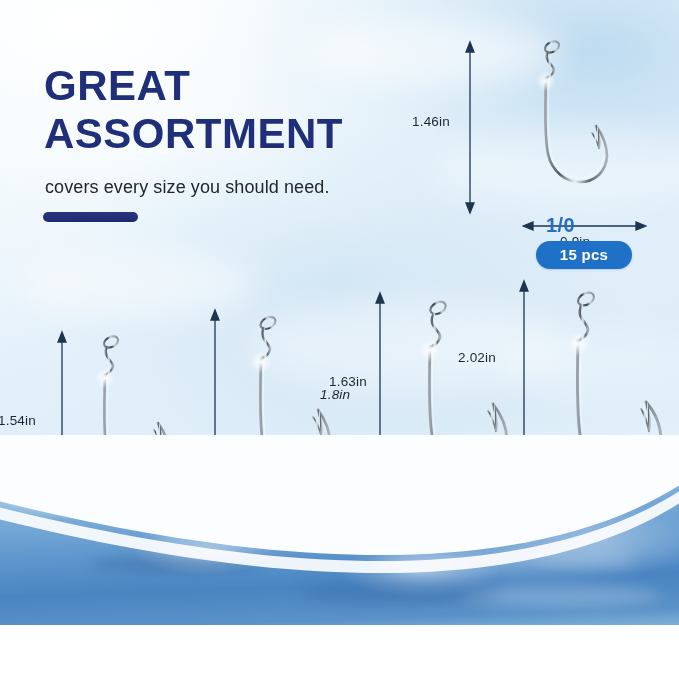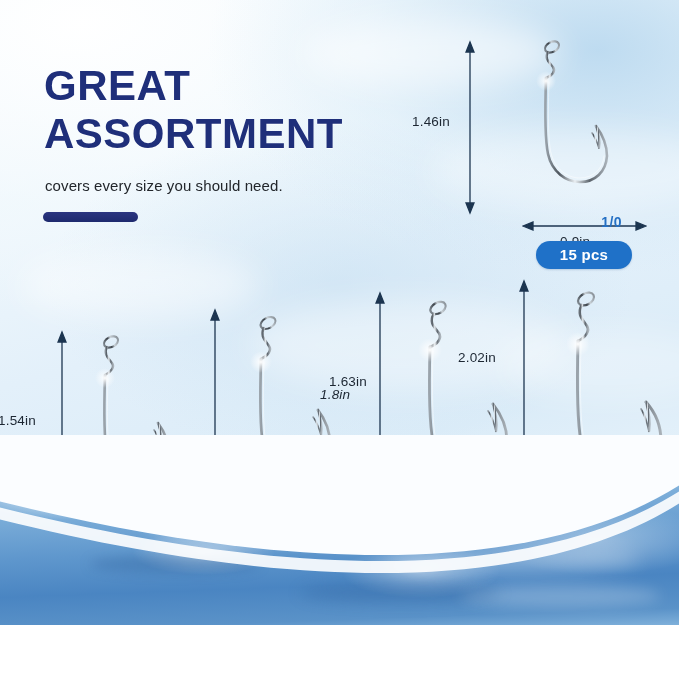--- a/index.html
+++ b/index.html
@@ -45,21 +45,21 @@
     line-height: 1.14;
     text-shadow: 0 1px 1px rgba(255,255,255,0.75);
     white-space: pre-line;
   }
 
   .subtitle {
     position: absolute;
     left: 45px;
     top: 177px;
     color: #22262b;
-    font-size: 15px;
+    font-size: 18px;
     font-weight: normal;
     letter-spacing: 0.1px;
   }
 
   .accent-bar {
     position: absolute;
     left: 43px;
     top: 212px;
     width: 95px;
     height: 10px;
@@ -76,24 +76,24 @@
     position: absolute;
     color: #1d2733;
     font-size: 13.5px;
     white-space: nowrap;
     letter-spacing: 0.2px;
   }
 
   .size-label {
     position: absolute;
     color: #2570c4;
-    font-size: 14px;
+    font-size: 20px;
     font-weight: bold;
     letter-spacing: 0.4px;
-    text-align: right;
+    text-align: left;
     white-space: nowrap;
   }
 
   .pcs-badge {
     position: absolute;
     background: #1f71c8;
     color: #ffffff;
     font-size: 15px;
     font-weight: bold;
     letter-spacing: 0.3px;

